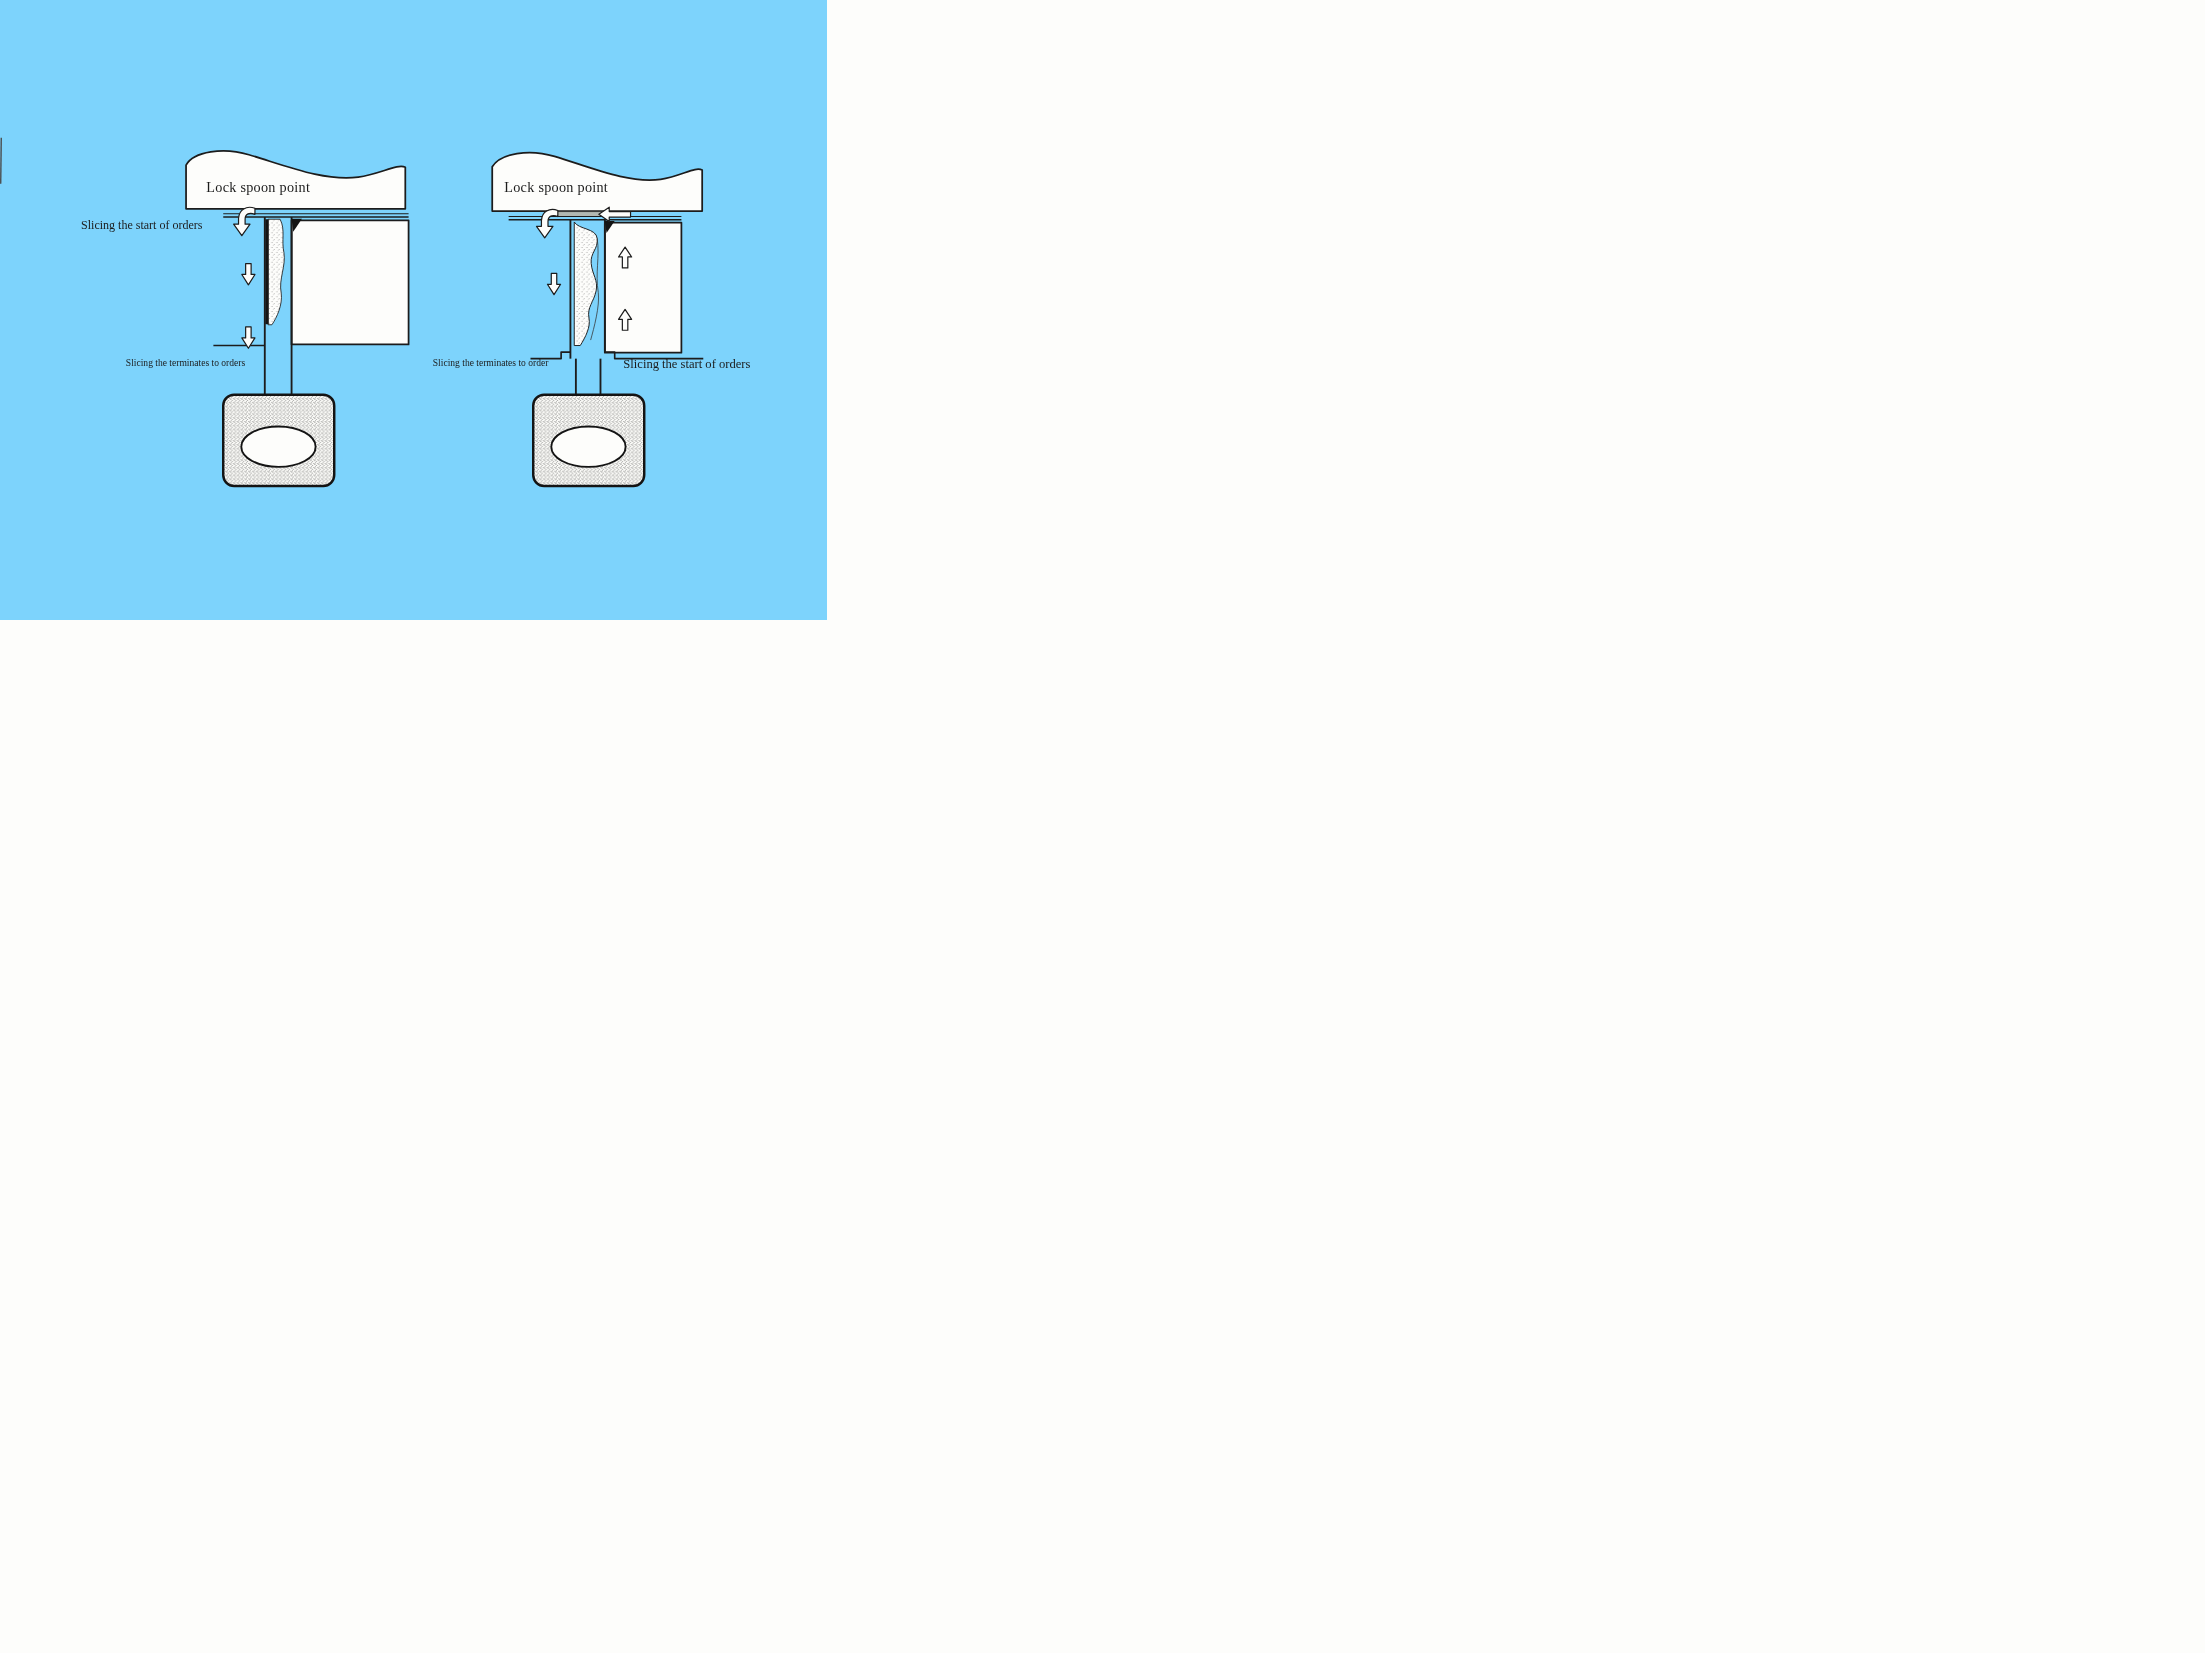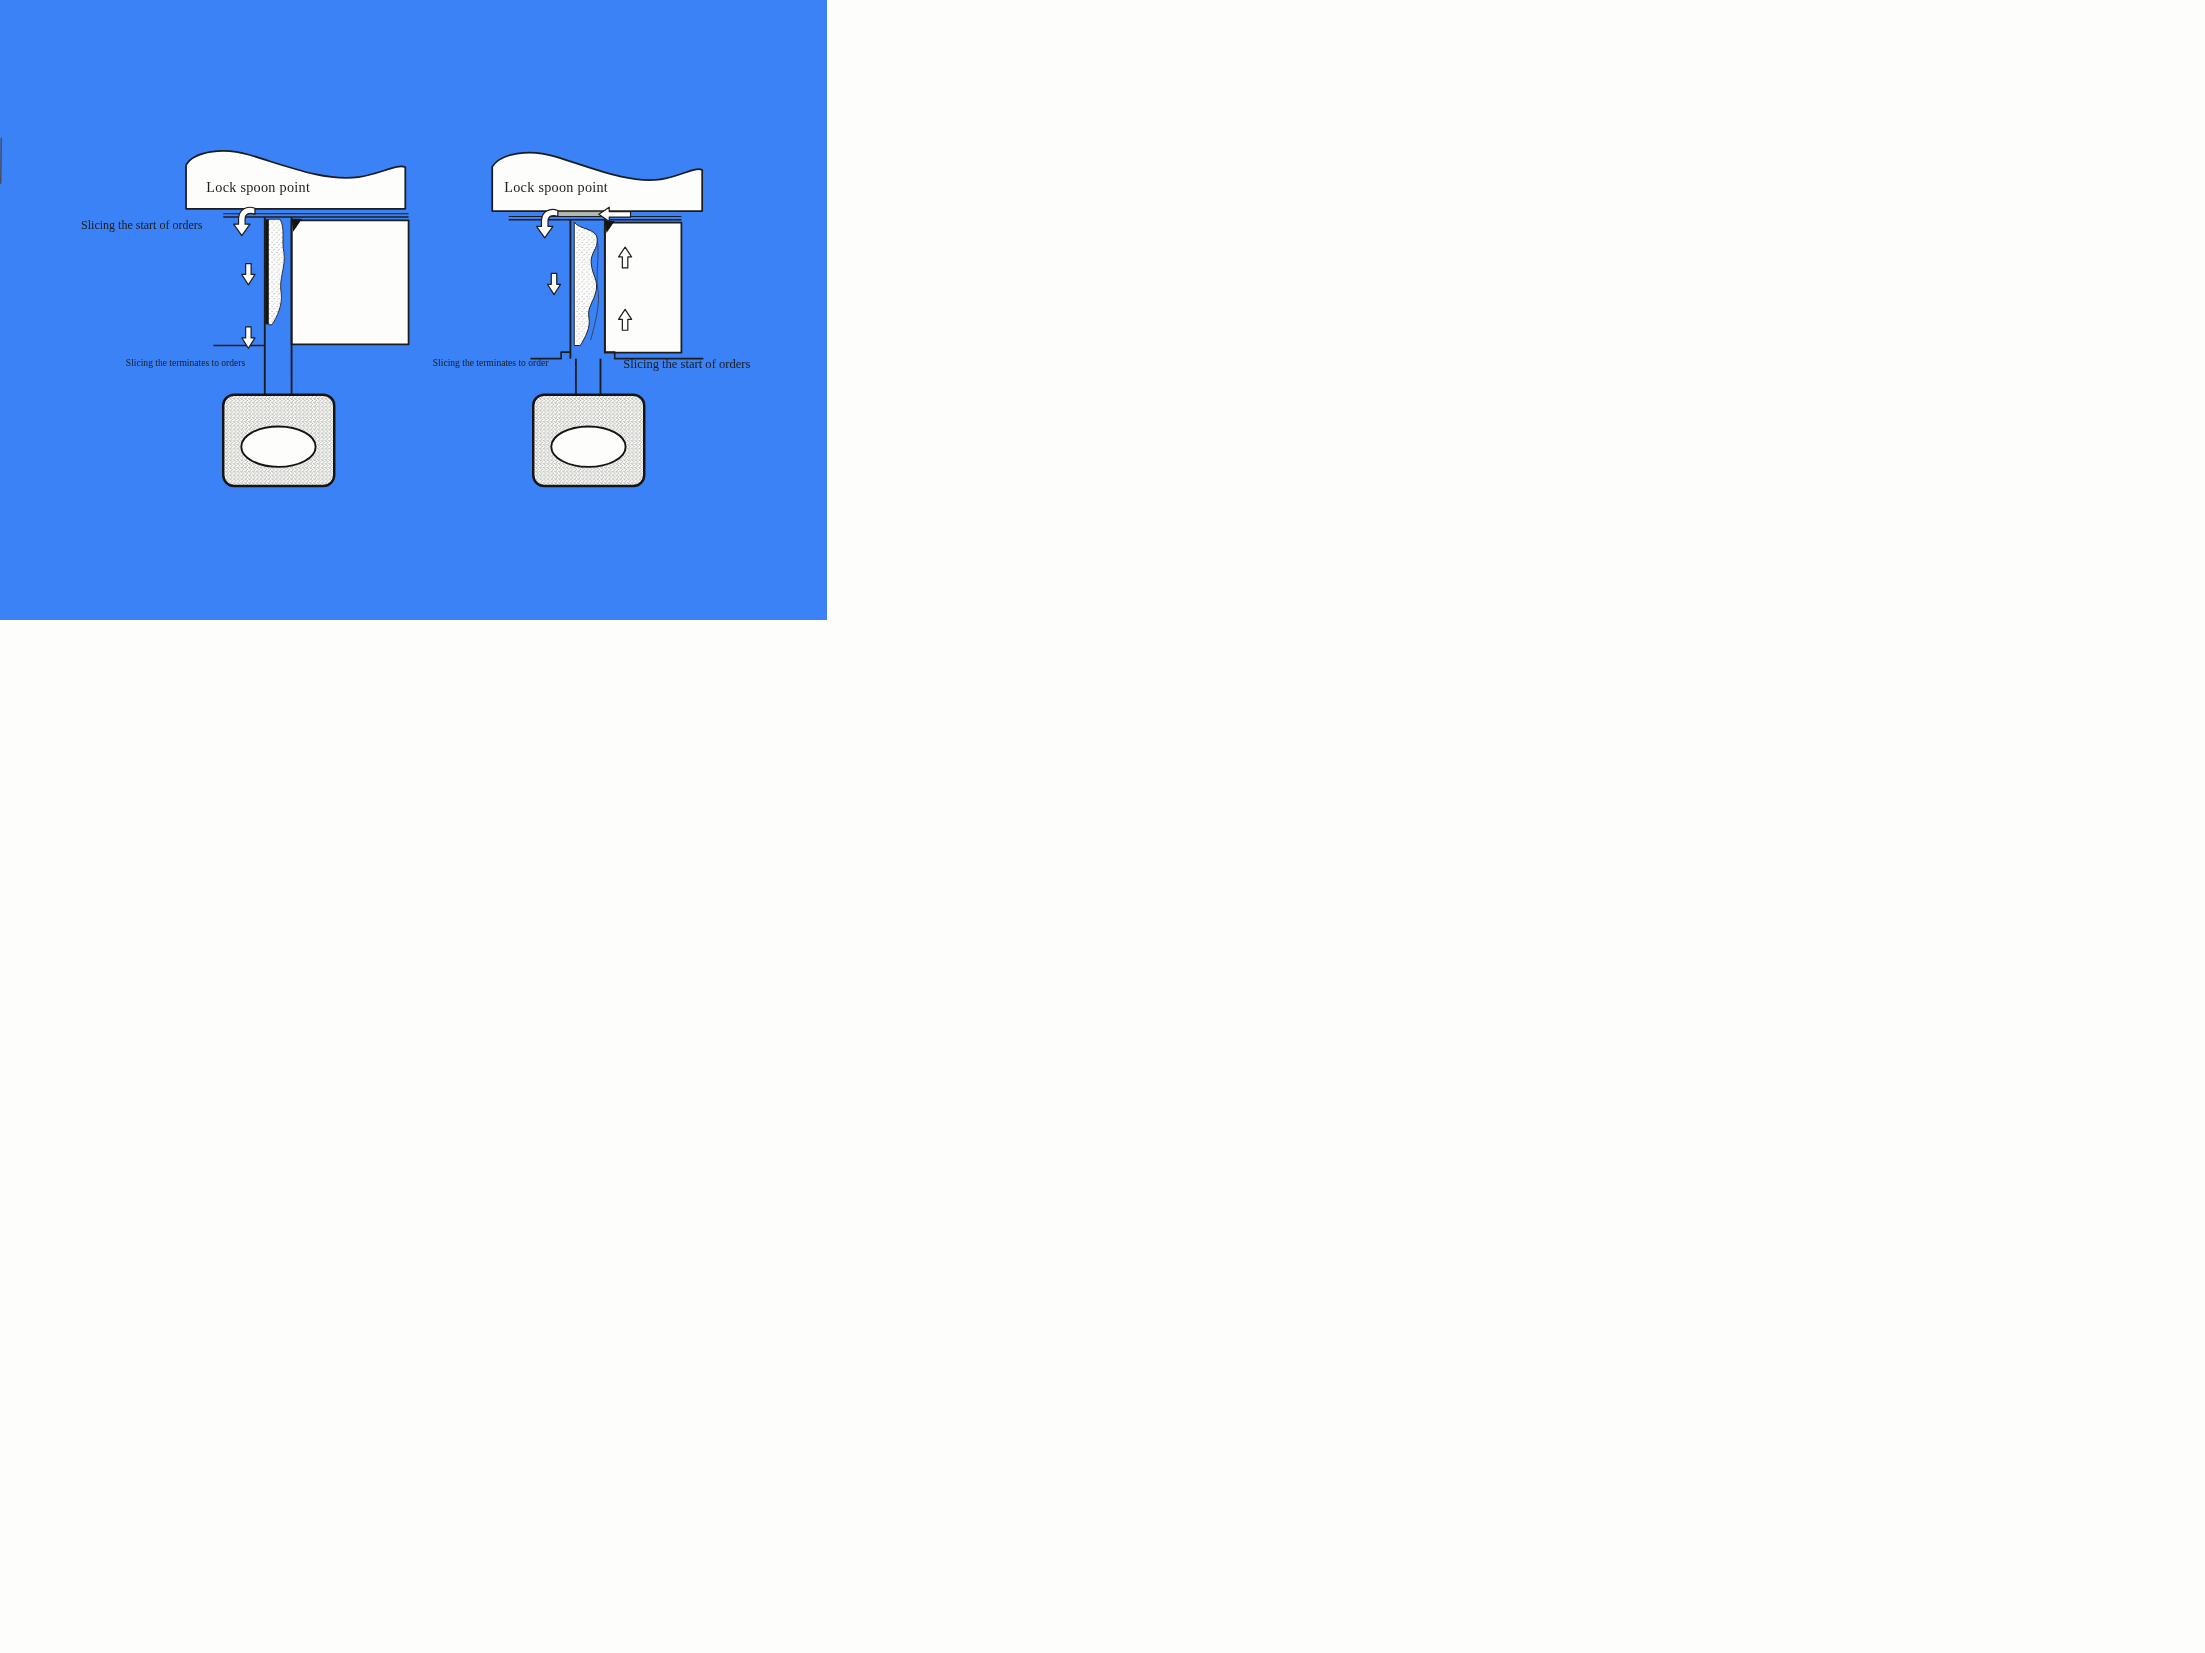--- a/index.html
+++ b/index.html
@@ -1,19 +1,19 @@
 <!DOCTYPE html>
 <html style="font-size:8.8px"><head>
 <meta charset="utf-8">
 <style>
   html,body{margin:0;padding:0;background:#fdfdfb;}
   .page{
     position:relative;
     width:827px;height:620px;
-    background:#3b82f6;
+    background:#7dd3fc;
     overflow:hidden;
     font-family:"Liberation Serif", serif;
   }
   svg text{
     font-family:"Liberation Serif", serif;
     fill:#1c1c1c;
   }
   .panel-label{font-size:26px;letter-spacing:.5px;}
   .label-large{font-size:22px;}
   .label-large-r{font-size:23px;}

